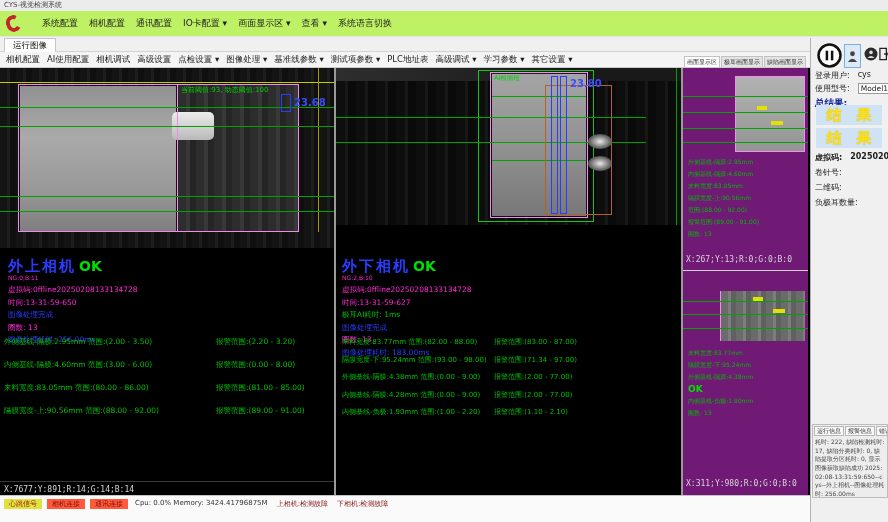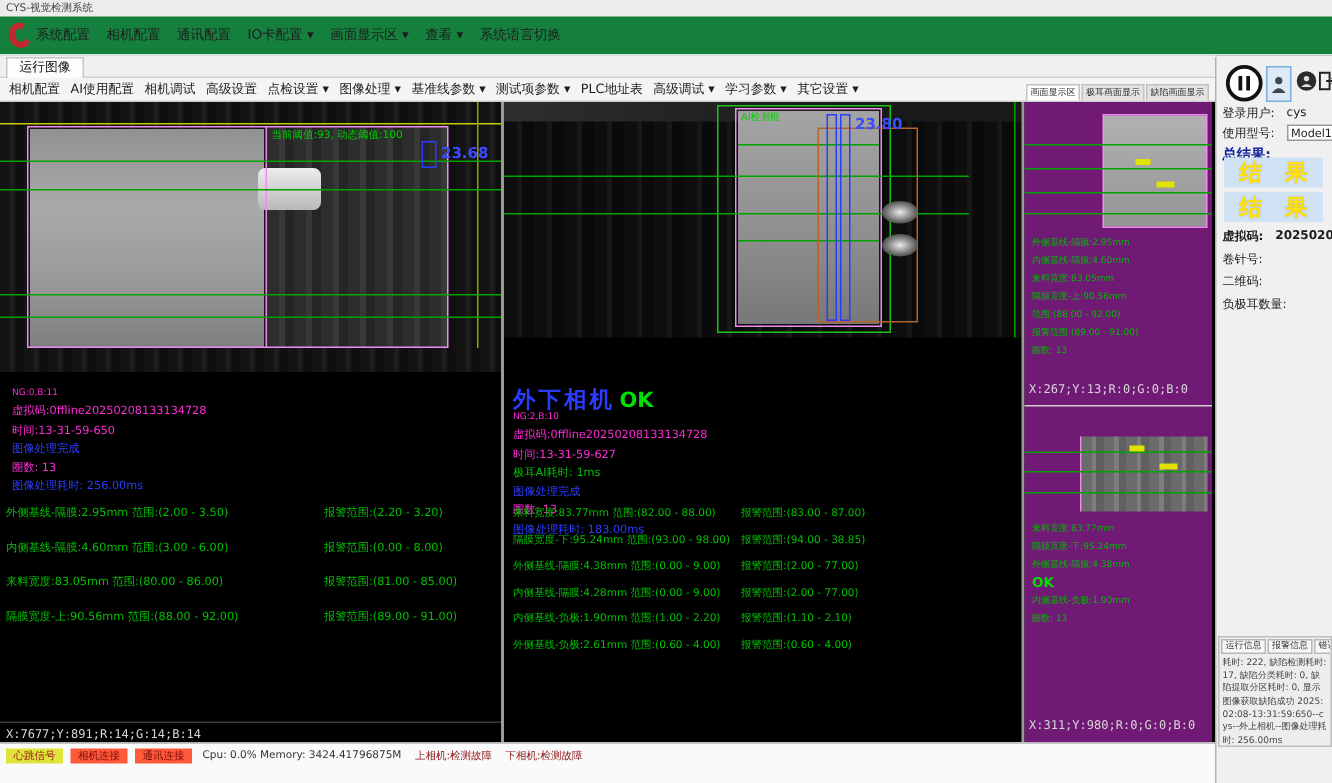--- a/index.html
+++ b/index.html
@@ -3,23 +3,23 @@
 <meta charset="utf-8">
 <style>
   *{margin:0;padding:0;box-sizing:border-box}
   html,body{background:#6f6f6f}
   #win{position:relative;width:888px;height:522px;background:#f0f0f0;overflow:hidden;
        font-family:"DejaVu Sans","Liberation Sans",sans-serif;color:#222}
 
   
   .titlebar{position:absolute;left:0;top:0;width:888px;height:11px;background:#ececec;
             font-size:7px;color:#444;line-height:11px;padding-left:4px}
-  .menubar{position:absolute;left:0;top:11px;width:888px;height:26px;background:#15803d;
+  .menubar{position:absolute;left:0;top:11px;width:888px;height:26px;background:#bef264;
            border-bottom:1px solid #e3e3e3;display:flex;align-items:center;gap:11px;
-           padding-left:24px;font-size:9px;color:#1d1d1d}
+           padding-left:42px;font-size:9px;color:#1d1d1d}
   .menu-item{white-space:nowrap;cursor:default}
   .logo{position:absolute;left:6px;top:15px;width:15px;height:17px;border:4px solid #c1272d;
         border-right-color:transparent;border-radius:50%;transform:rotate(-18deg)}
   .tabstrip{position:absolute;left:0;top:37px;width:810px;height:15px;background:#f0f0f0;
             border-bottom:1px solid #d2d2d2}
   .tab{position:absolute;left:4px;top:1px;height:14px;padding:0 8px;background:#fdfdfd;
        border:1px solid #c6c6c6;border-bottom:none;font-size:8.5px;line-height:13px;color:#111}
   .toolbar{position:absolute;left:0;top:52px;width:684px;height:16px;background:#f4f4f4;
            border-bottom:1px solid #cbcbcb;display:flex;align-items:center;gap:7px;
            padding-left:6px;font-size:8.5px;color:#1d1d1d}
@@ -195,20 +195,21 @@
         <div class="gline" style="top:39px;width:334px"></div>
         <div class="gline" style="top:58px;width:334px"></div>
         <div class="gline" style="top:128px;width:334px"></div>
         <div class="gline" style="top:143px;width:334px"></div>
         <div class="thresh">当前阈值:93, 动态阈值:100</div>
         <div class="bmark" style="left:281px;top:26px;width:10px;height:18px"></div>
         <div class="bval" style="left:294px;top:29px">23.68</div>
       </div>
 
       <div class="info">
+        <div><span class="cam-title">外上相机</span><span class="ok">OK</span></div>
         <div class="sub">NG:0,B:11</div>
         <div class="il m">虚拟码:0ffline20250208133134728</div>
         <div class="il m">时间:13-31-59-650</div>
         <div class="il b">图像处理完成</div>
         <div class="il m">圈数: 13</div>
         <div class="il b">图像处理耗时: 256.00ms</div>
       </div>
 
       <div class="measures lft">
         <div class="mrow">
@@ -265,37 +266,33 @@
         <div class="il b">图像处理耗时: 183.00ms</div>
       </div>
 
       <div class="measures mid" style="left:6px">
         <div class="mrow">
             <span class="mt">来料宽度:83.77mm 范围:(82.00 - 88.00)</span>
             <span>报警范围:(83.00 - 87.00)</span>
           </div>
         <div class="mrow">
             <span class="mt">隔膜宽度-下:95.24mm 范围:(93.00 - 98.00)</span>
-            <span>报警范围:(94.00 - 38.85)</span>
+            <span>报警范围:(71.34 - 97.00)</span>
           </div>
         <div class="mrow">
             <span class="mt">外侧基线-隔膜:4.38mm 范围:(0.00 - 9.00)</span>
             <span>报警范围:(2.00 - 77.00)</span>
           </div>
         <div class="mrow">
             <span class="mt">内侧基线-隔膜:4.28mm 范围:(0.00 - 9.00)</span>
             <span>报警范围:(2.00 - 77.00)</span>
           </div>
         <div class="mrow">
             <span class="mt">内侧基线-负极:1.90mm 范围:(1.00 - 2.20)</span>
             <span>报警范围:(1.10 - 2.10)</span>
-          </div>
-        <div class="mrow">
-            <span class="mt">外侧基线-负极:2.61mm 范围:(0.60 - 4.00)</span>
-            <span>报警范围:(0.60 - 4.00)</span>
           </div>
       </div>
 
     </div>
 
     <div class="vsep" style="left:681px"></div>
 
     <div class="thumbcol">
 
       <div style="position:absolute;left:0;top:0;width:125px;height:202px">

